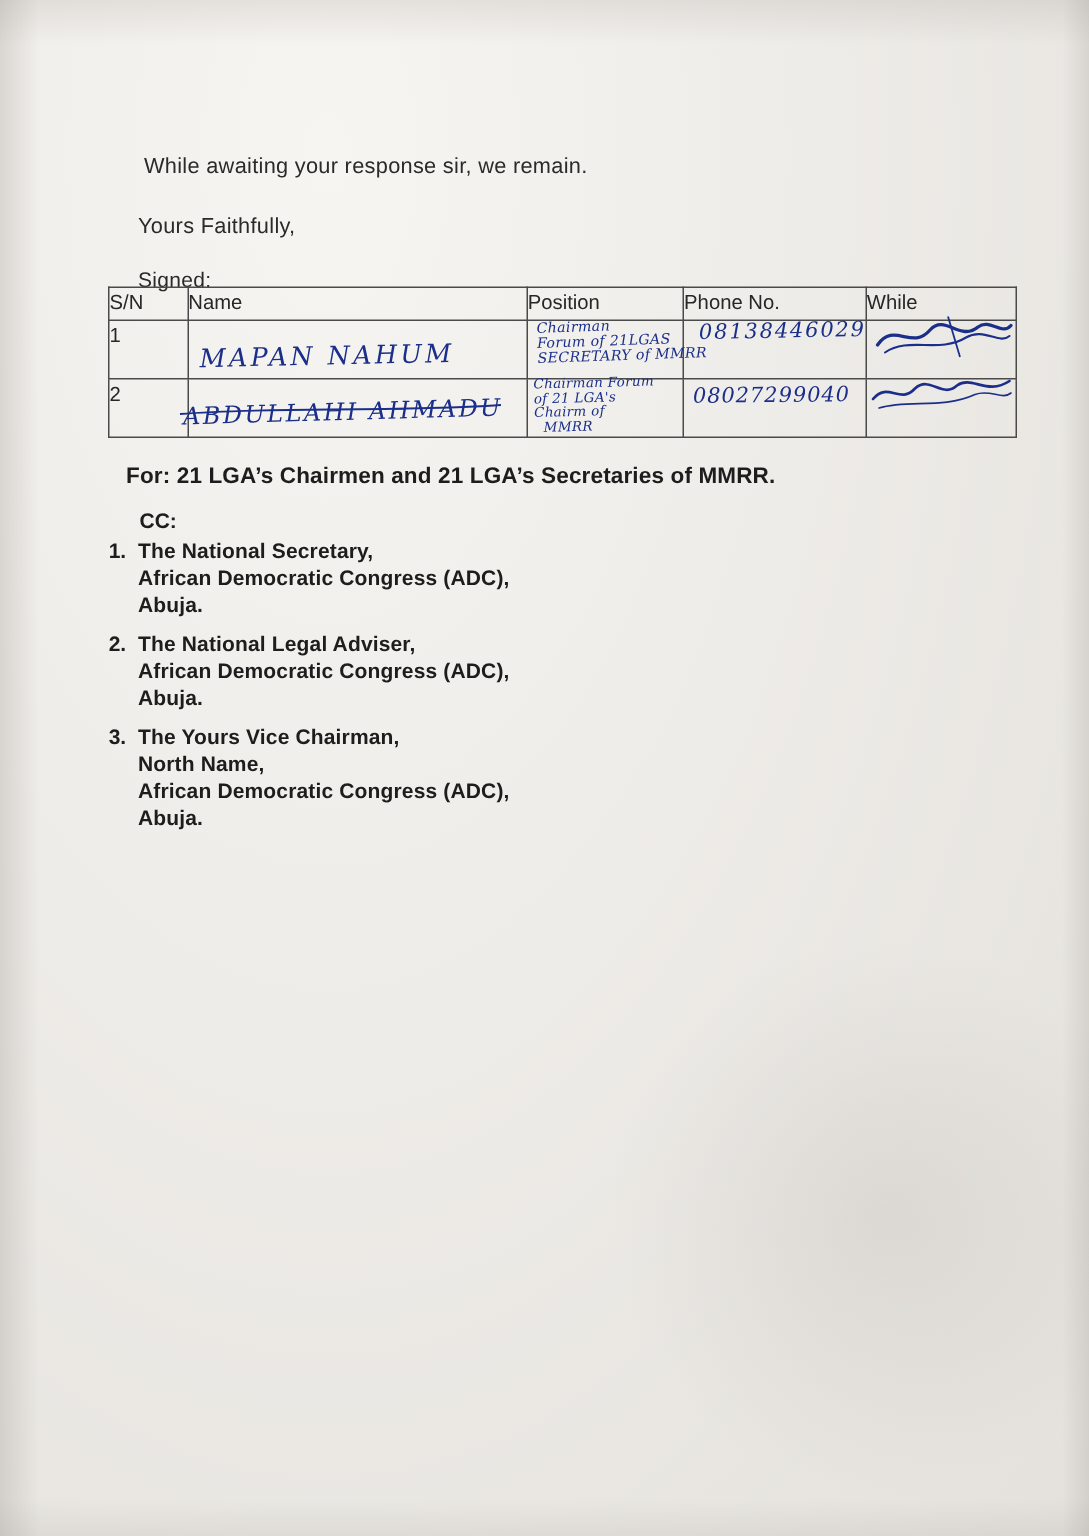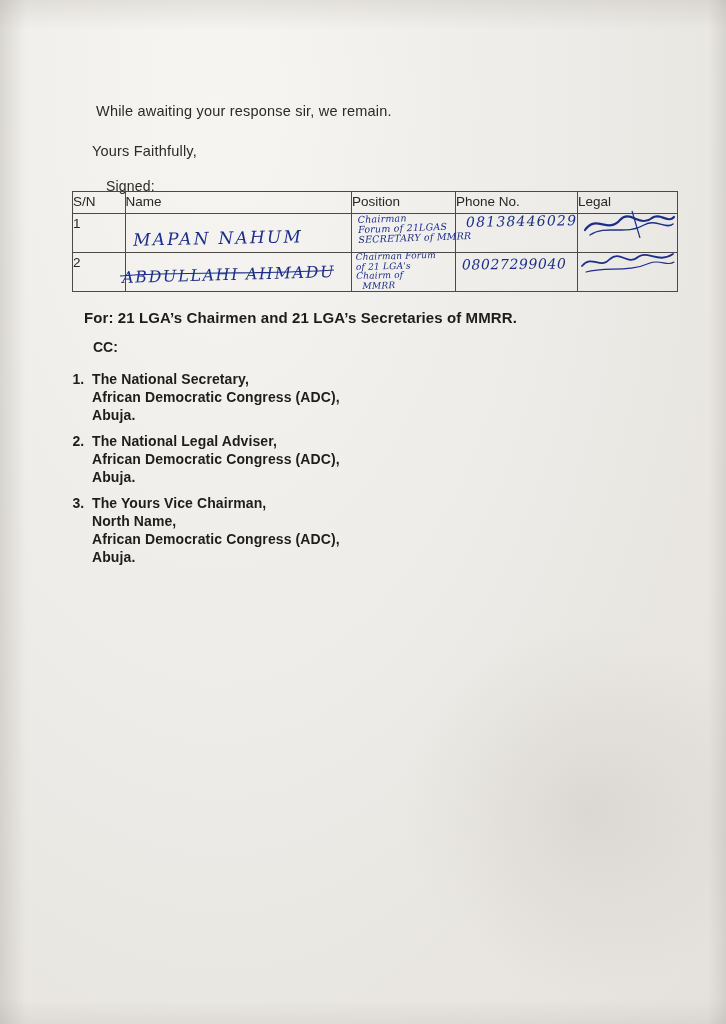--- a/index.html
+++ b/index.html
@@ -66,21 +66,21 @@
   .line-yours {
     position: absolute;
     left: 92px;
     top: 143px;
     font-size: 14.5px;
     letter-spacing: 0.2px;
     color: #2a2a2a;
   }
   .line-signed {
     position: absolute;
-    left: 106px;
+    left: 92px;
     top: 178px;
     font-size: 14px;
     letter-spacing: 0.2px;
     color: #2a2a2a;
   }
 
   
   table.sig-table {
     position: absolute;
     left: 72px;
@@ -174,21 +174,21 @@
     position: absolute;
     left: 93px;
     top: 339px;
     font-size: 14px;
     font-weight: bold;
     color: #1d1d1d;
   }
   ol.cc-list {
     position: absolute;
     left: 60px;
-    top: 370px;
+    top: 358px;
     margin: 0;
     padding: 0 0 0 28px;
     list-style: decimal;
     font-size: 14px;
     font-weight: bold;
     color: #1d1d1d;
   }
   ol.cc-list > li {
     margin-bottom: 8px;
     padding-left: 4px;
@@ -209,21 +209,21 @@
     <div class="line-yours">Yours Faithfully,</div>
     <div class="line-signed">Signed:</div>
 
     <table class="sig-table">
       <thead>
         <tr>
           <th class="col-sn">S/N</th>
           <th class="col-name">Name</th>
           <th class="col-position">Position</th>
           <th class="col-phone">Phone No.</th>
-          <th class="col-sign">Legal</th>
+          <th class="col-sign">While</th>
         </tr>
       </thead>
       <tbody>
         <tr class="data-row">
           <td>1</td>
           <td></td>
           <td></td>
           <td></td>
           <td></td>
         </tr>

